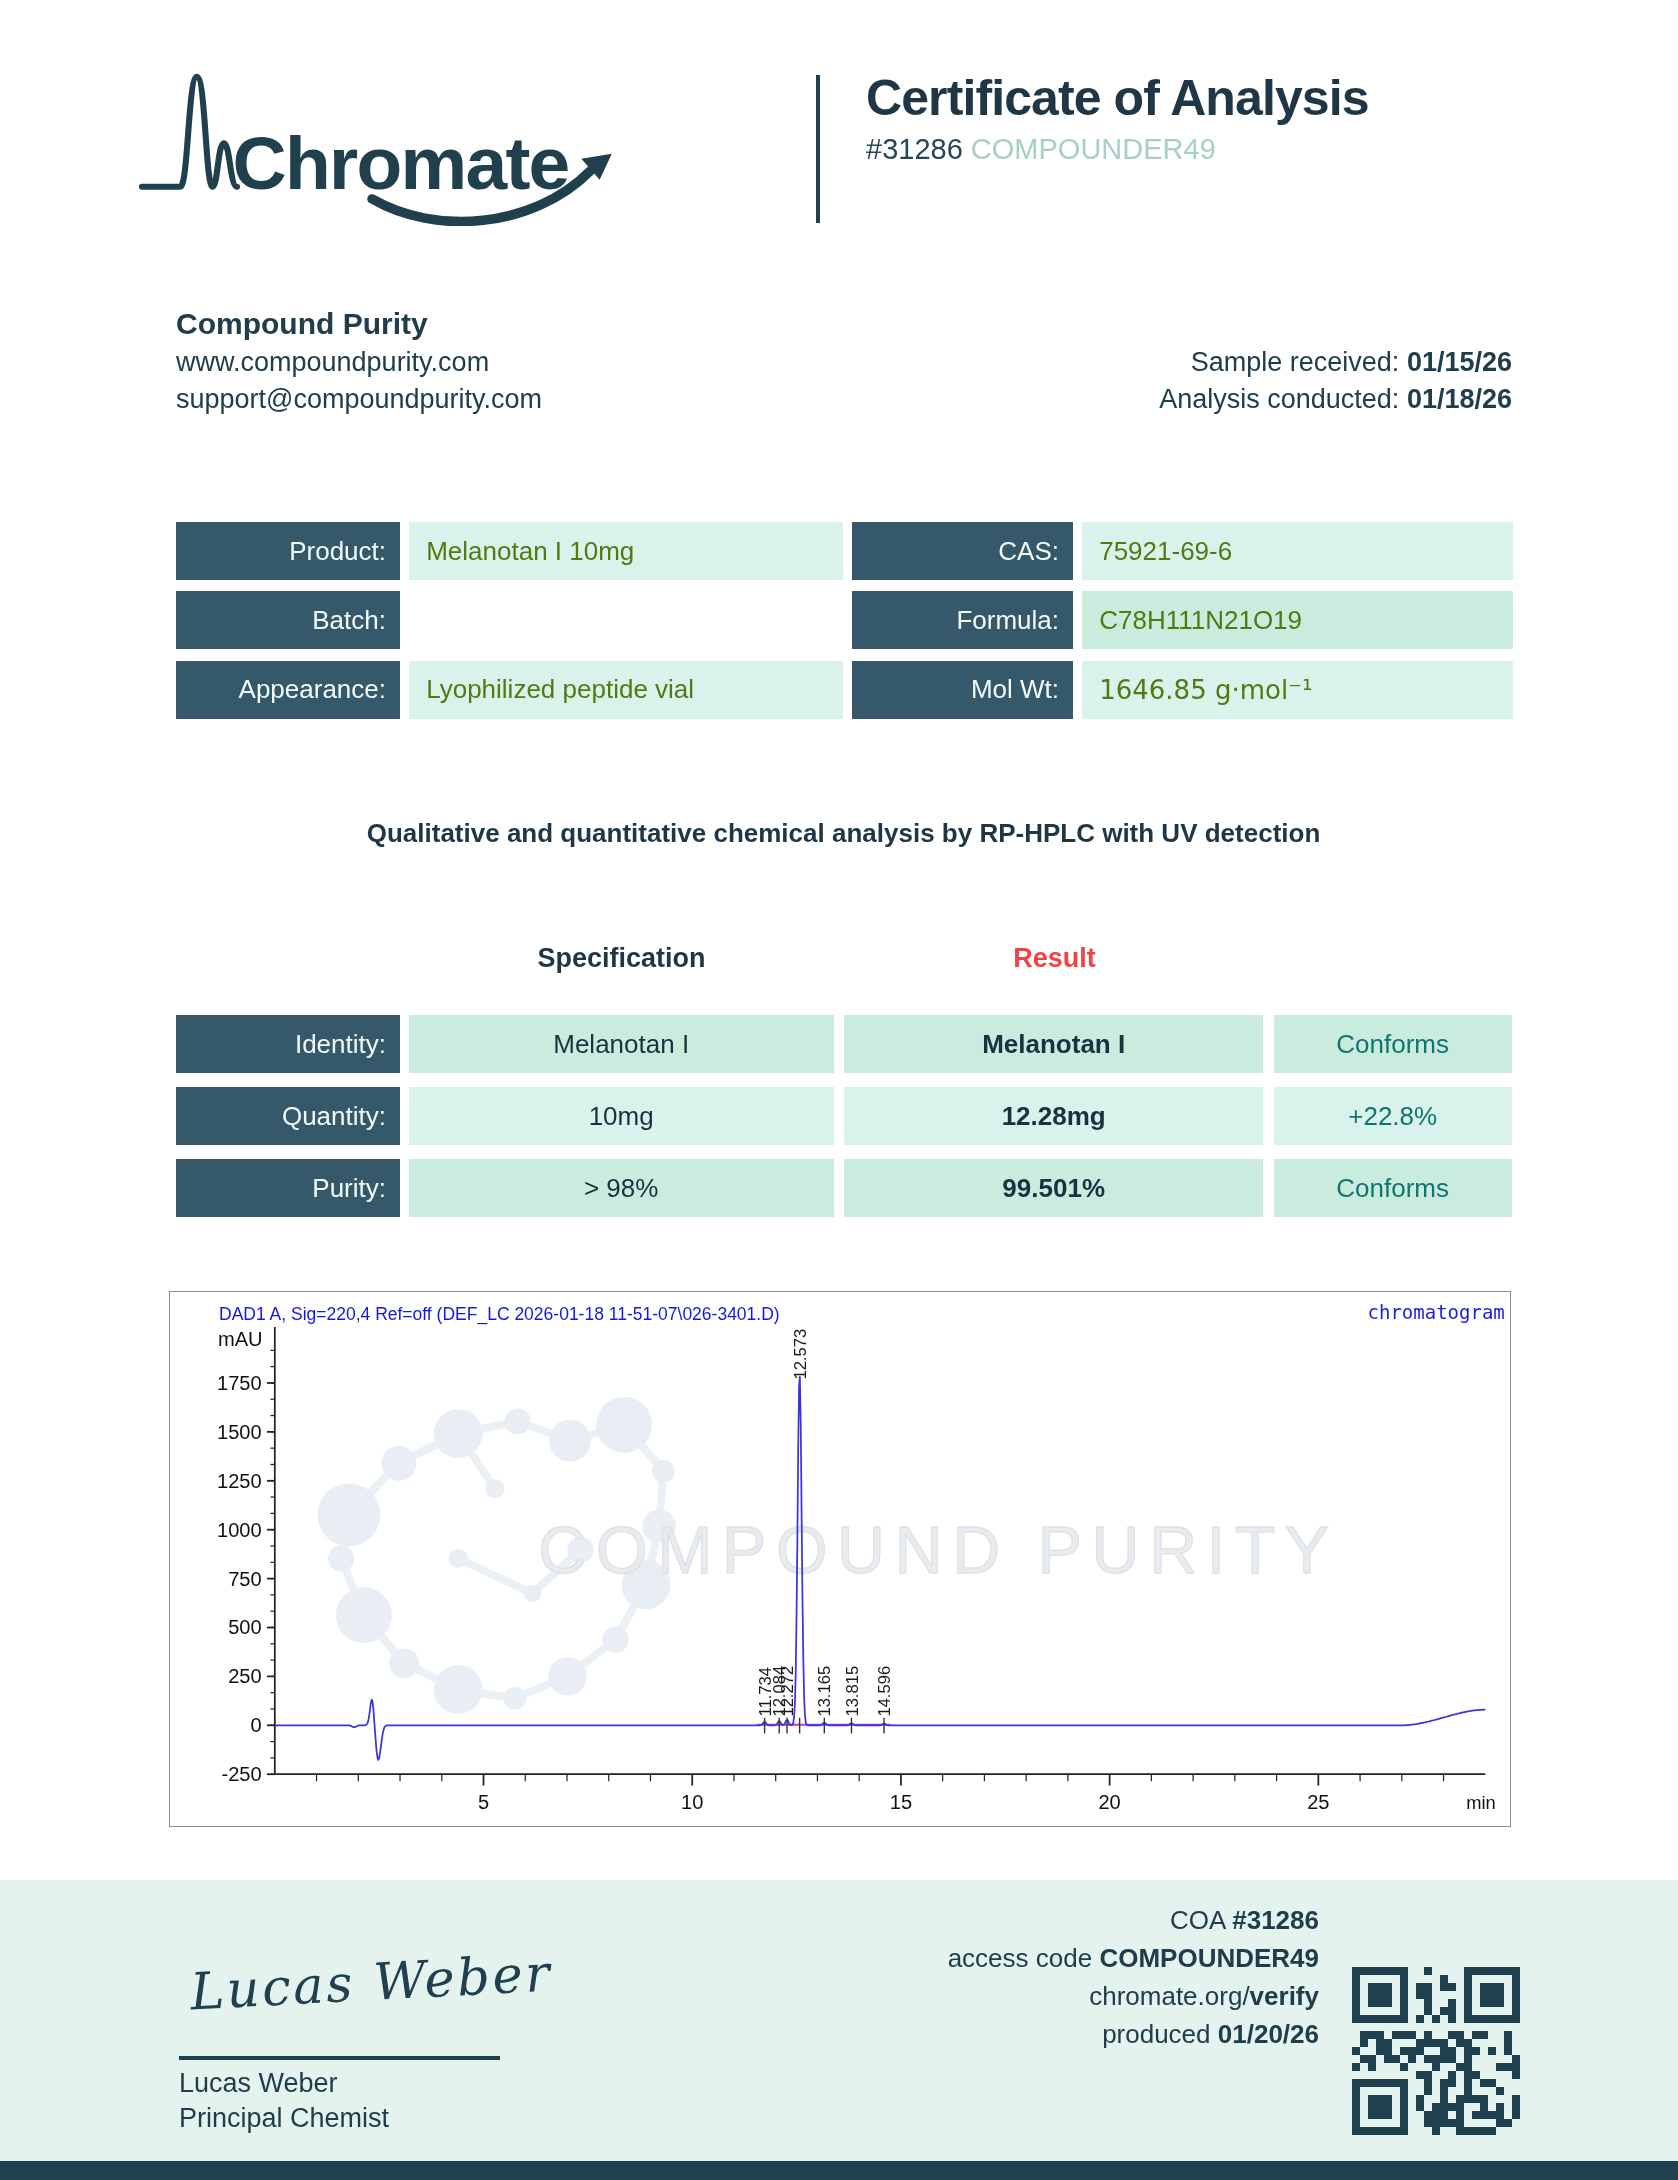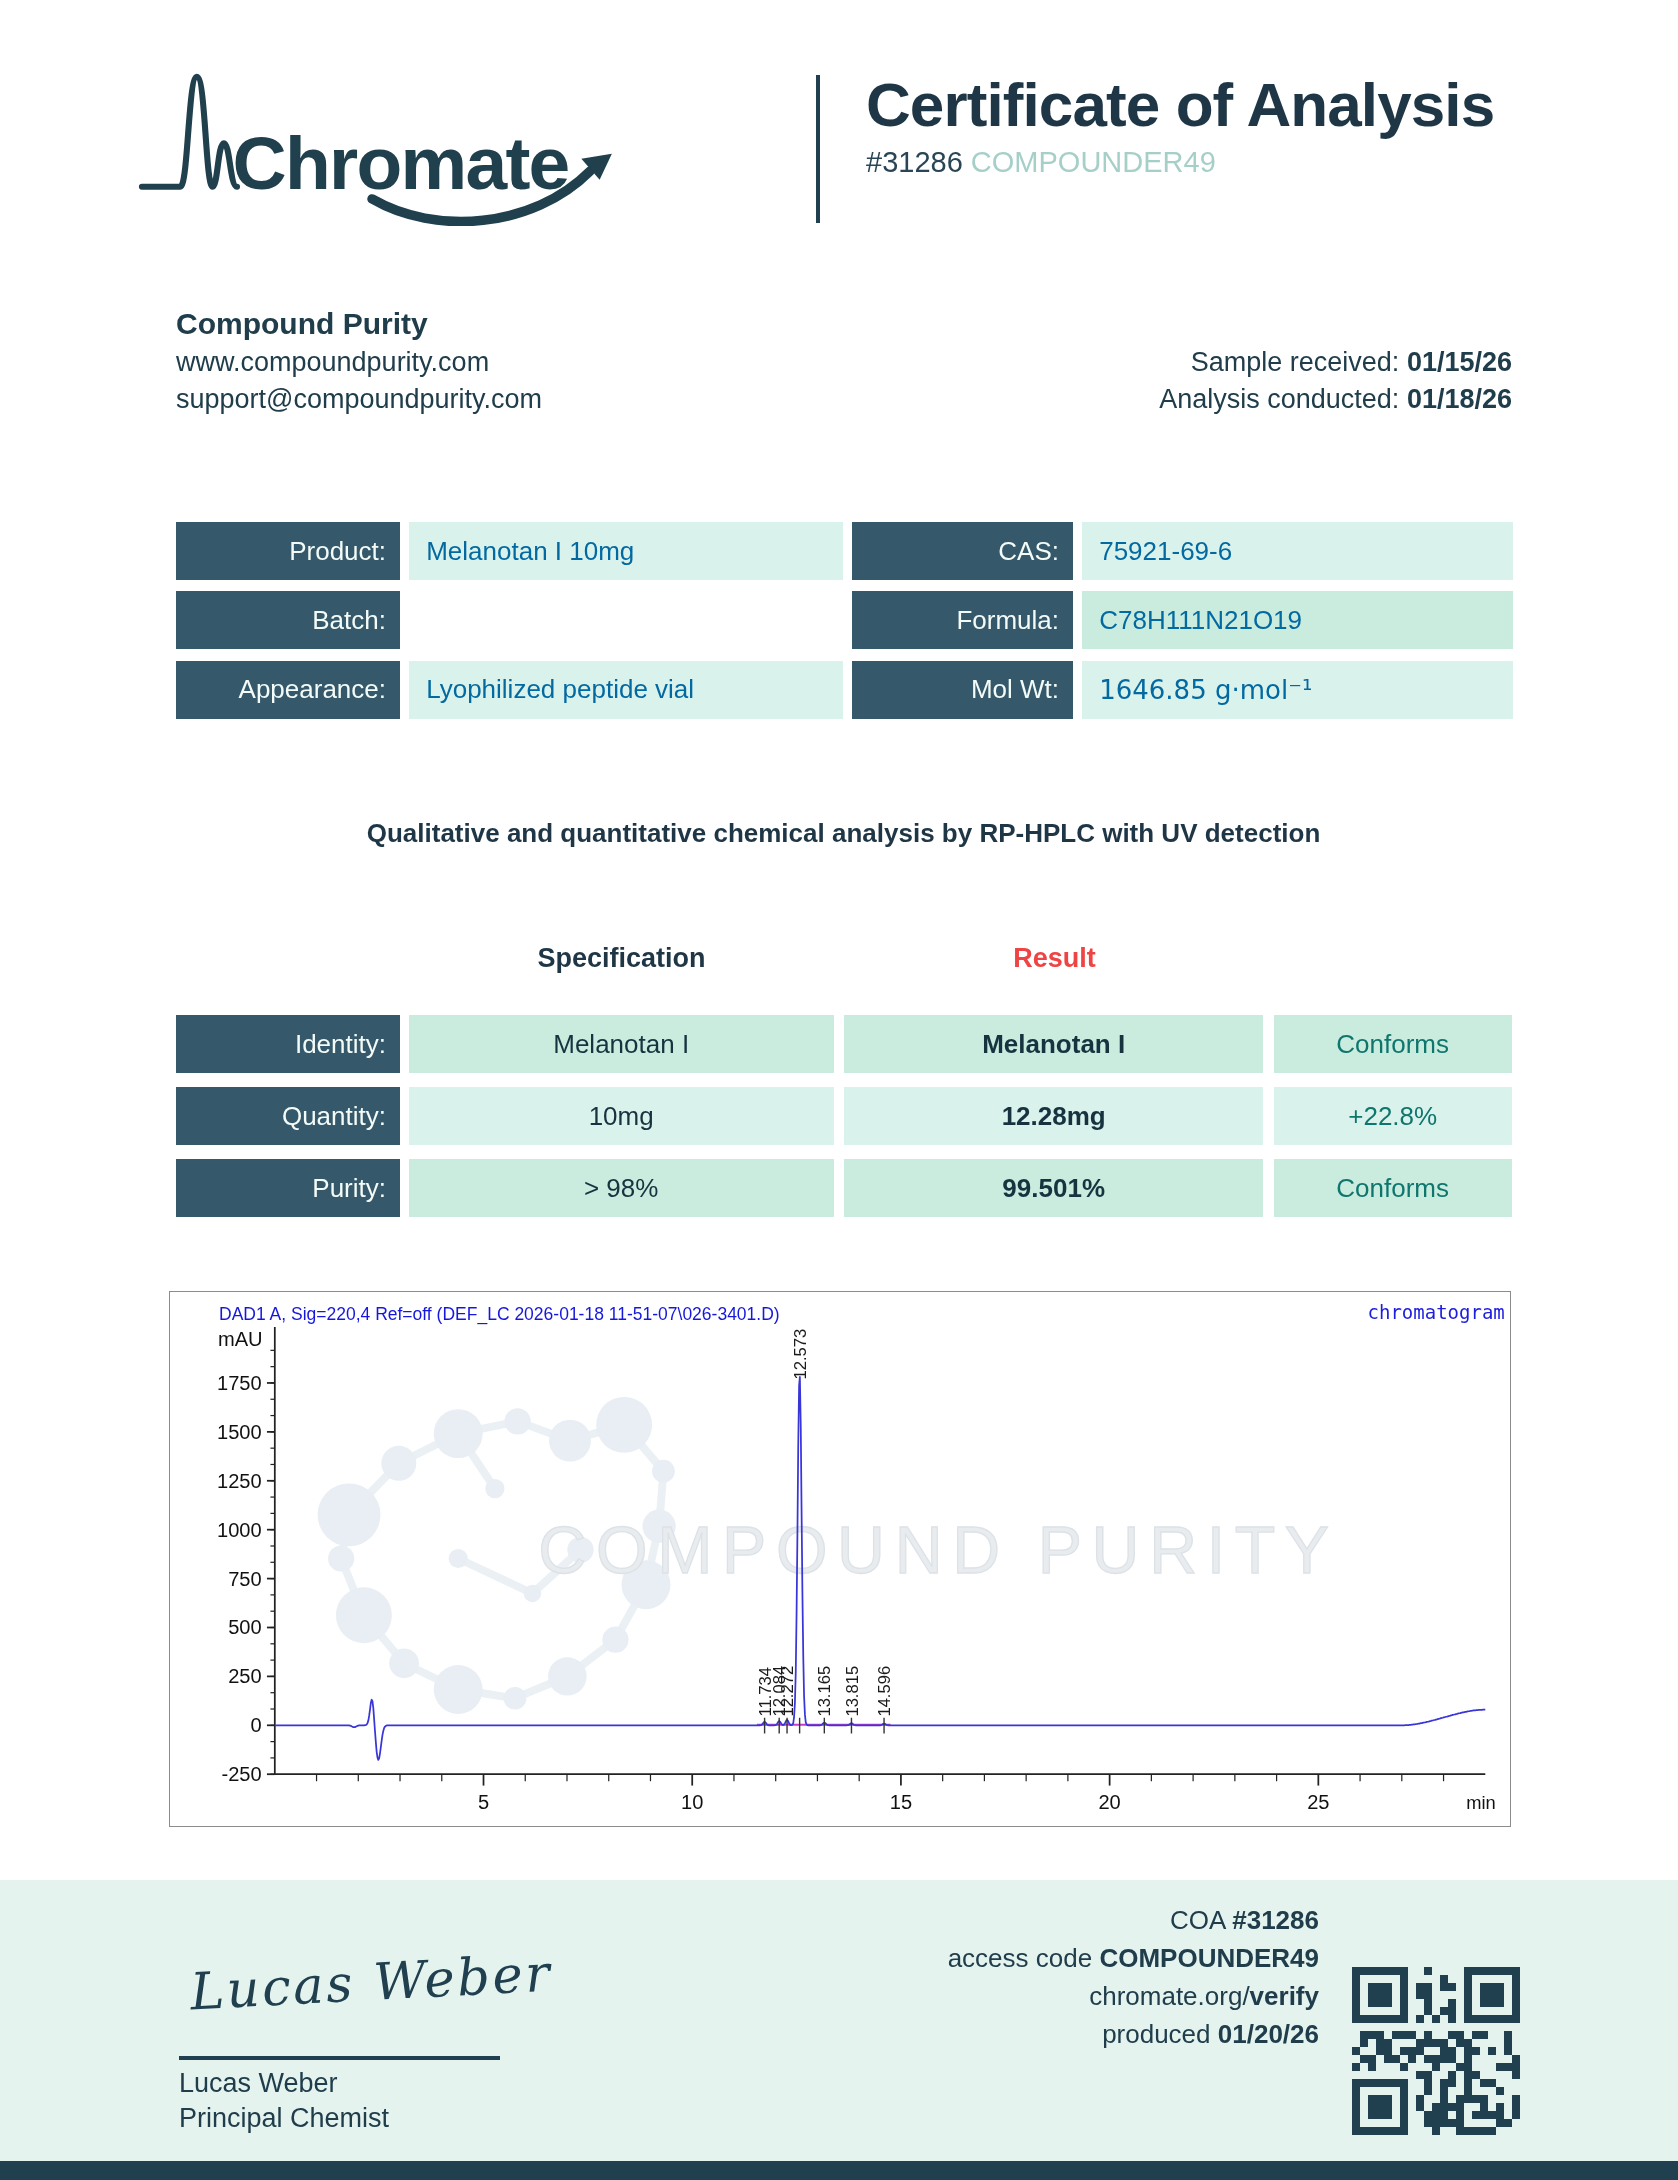--- a/index.html
+++ b/index.html
@@ -4,36 +4,36 @@
 <style>
   html,body{margin:0;padding:0;background:#ffffff;}
   body{font-family:"Liberation Sans",sans-serif;color:#20404f;}
   #page{position:relative;width:1679px;height:2180px;background:#fff;overflow:hidden;}
   .abs{position:absolute;}
 
   
   .logo-wrap{left:138px;top:56px;}
   .divider{left:816px;top:75px;width:4.4px;height:148px;background:#20404f;}
   .title-block{left:866px;top:72px;}
-  .coa-title{font-size:62px;font-weight:700;letter-spacing:-0.9px;color:#1e3645;line-height:1.05;}
+  .coa-title{font-size:50px;font-weight:700;letter-spacing:-0.9px;color:#1e3645;line-height:1.05;}
   .coa-sub{font-size:29px;font-weight:400;margin-top:8.7px;letter-spacing:0px;}
   .coa-num{color:#2a4656;}
   .coa-code{color:#a6cfc8;}
 
   
   .contact-left{left:176px;top:304px;}
   .lab-name{font-size:30px;font-weight:700;color:#203d4b;line-height:40px;}
   .lab-line{font-size:27px;color:#203d4b;line-height:37px;}
   .contact-right{top:344px;right:167px;text-align:right;font-size:27px;line-height:37px;color:#203d4b;}
   .bold{font-weight:700;}
 
   
   .trow{display:flex;margin-bottom:11.4px;}
   .tlabel{background:#35596b;color:#f3fbf8;height:58px;display:flex;align-items:center;justify-content:flex-end;padding-right:14px;box-sizing:border-box;font-size:26px;}
-  .tvalue{height:58px;display:flex;align-items:center;padding-left:17.5px;box-sizing:border-box;font-size:26px;color:#0369a1;}
+  .tvalue{height:58px;display:flex;align-items:center;padding-left:17.5px;box-sizing:border-box;font-size:26px;color:#4d7c0f;}
   .mintA{background:#daf2ec;}
   .mintB{background:#c9ecdf;}
   .ptable-left{left:176px;top:522px;}
   .ptable-right{left:852px;top:522px;}
   .ptable-left .tlabel{width:224px;margin-right:8.7px;}
   .ptable-left .tvalue{width:434px;}
   .ptable-right .tlabel{width:221px;margin-right:8.7px;}
   .ptable-right .tvalue{width:431px;}
   .dejavu{font-family:"DejaVu Sans","Liberation Sans",sans-serif;}
 

